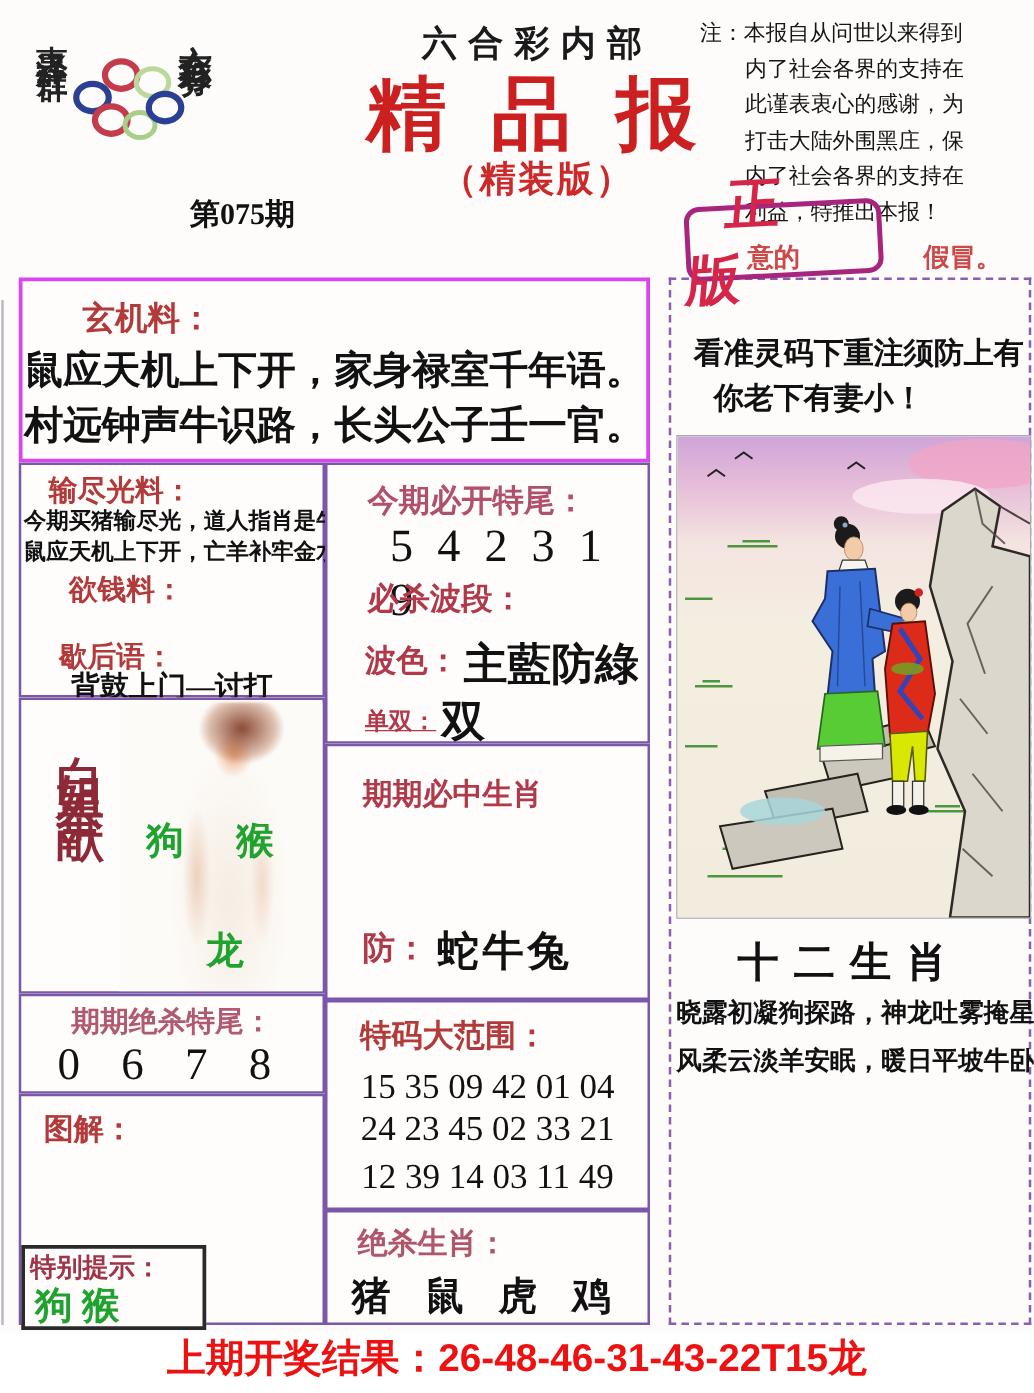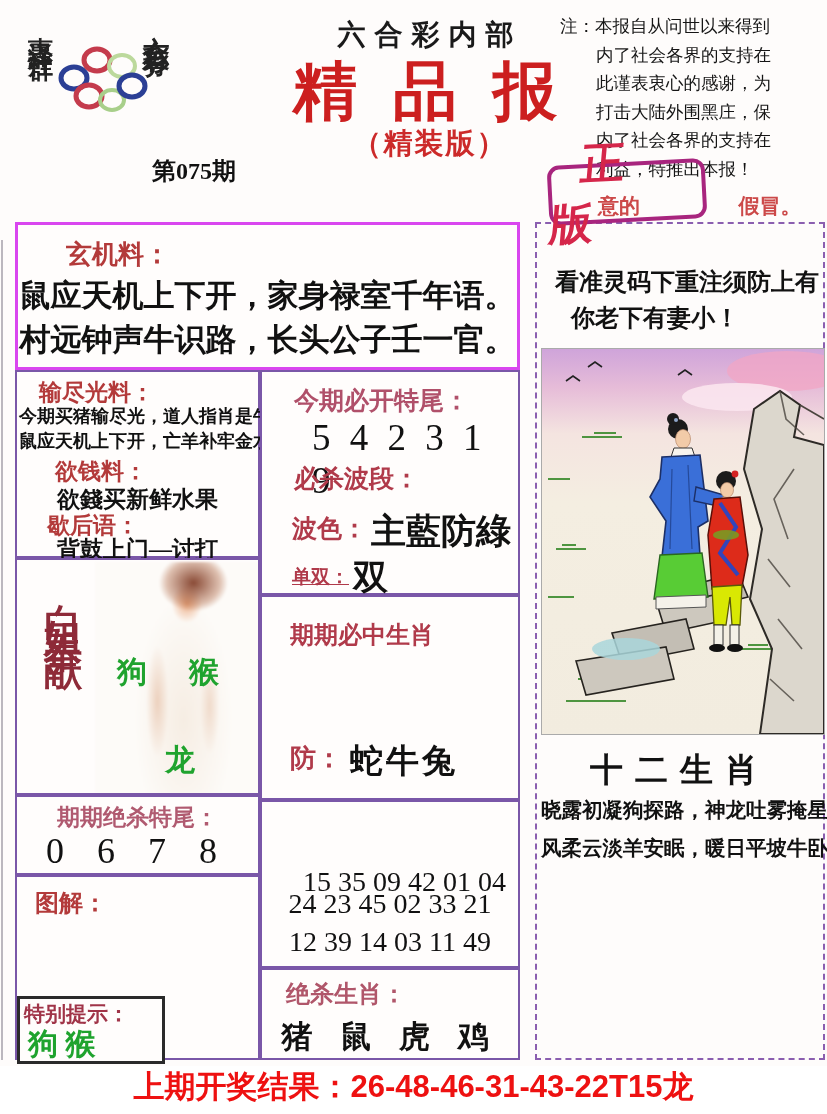--- a/index.html
+++ b/index.html
@@ -69,21 +69,20 @@
   <div class="red-lbl" style="position:absolute;left:48px;top:12px;font-size:26px;">玄机料：</div>
   <div class="blk serifb center" style="position:absolute;left:0;top:50px;width:100%;font-size:31px;">鼠应天机上下开，家身禄室千年语。</div>
   <div class="blk serifb center" style="position:absolute;left:0;top:94px;width:100%;font-size:31px;">村远钟声牛识路，长头公子壬一官。</div>
 </div>
 
 <div class="box pborder" style="left:15px;top:370px;width:245px;height:188px;">
   <div class="red-lbl" style="position:absolute;left:22px;top:5px;font-size:23px;">输尽光料：</div>
   <div class="blk serifb" style="position:absolute;left:2px;top:32px;width:242px;font-size:18px;white-space:nowrap;">今期买猪输尽光，道人指肖是牛狗。</div>
   <div class="blk serifb" style="position:absolute;left:2px;top:57px;width:242px;font-size:18px;white-space:nowrap;">鼠应天机上下开，亡羊补牢金水木。</div>
   <div class="red-lbl" style="position:absolute;left:38px;top:84px;font-size:23px;">欲钱料：</div>
-  <div class="blk serifb center" style="position:absolute;left:0;top:112px;width:100%;font-size:23px;">欲錢买新鲜水果</div>
   <div class="red-lbl" style="position:absolute;left:30px;top:138px;font-size:23px;">歇后语：</div>
   <div class="blk serifb center" style="position:absolute;left:0;top:162px;width:100%;font-size:23px;">背鼓上门—讨打</div>
 </div>
 
 <div class="box pborder" style="left:15px;top:558px;width:245px;height:237px;overflow:hidden;">
   <div style="position:absolute;left:78px;top:2px;width:164px;height:232px;
               background:
                 radial-gradient(48px 40px at 60% 9%, rgba(118,44,20,0.85), rgba(165,82,42,0.35) 55%, rgba(0,0,0,0) 72%),
                 radial-gradient(22px 27px at 56% 18%, rgba(236,172,132,0.95), rgba(236,172,132,0) 70%),
                 radial-gradient(16px 80px at 38% 60%, rgba(205,125,75,0.30), rgba(0,0,0,0) 70%),
@@ -127,21 +126,22 @@
 
 <div class="box pborder" style="left:260px;top:595px;width:260px;height:205px;">
   <div class="red-lbl" style="position:absolute;left:28px;top:22px;font-size:24px;color:#b03a4a;">期期必中生肖</div>
   <div style="position:absolute;left:28px;top:142px;white-space:nowrap;">
     <span style="font-size:26px;color:#b03a4a;font-weight:600;vertical-align:5px;">防：</span>
     <span class="blk serifb" style="font-size:33px;letter-spacing:3px;padding-left:4px;">蛇牛兔</span>
   </div>
 </div>
 
 <div class="box pborder" style="left:260px;top:800px;width:260px;height:168px;">
-  <div class="blk num-serif" style="position:absolute;left:0;top:64px;width:100%;text-align:left;font-size:28px;padding-left:41px;">15 35 09 42 01 04</div>
+  <div class="red-lbl" style="position:absolute;left:26px;top:10px;font-size:25px;">特码大范围：</div>
+  <div class="blk num-serif" style="position:absolute;left:0;top:52px;width:100%;text-align:center;font-size:28px;">15 35 09 42 01 04</div>
   <div class="blk num-serif" style="position:absolute;left:0;top:86px;width:100%;text-align:center;font-size:28px;">24 23 45 02 33 21</div>
   <div class="blk num-serif" style="position:absolute;left:0;top:124px;width:100%;text-align:center;font-size:28px;">12 39 14 03 11 49</div>
 </div>
 
 <div class="box pborder" style="left:260px;top:968px;width:260px;height:92px;">
   <div class="faded-lbl" style="position:absolute;left:24px;top:8px;font-size:24px;color:#b0566a;">绝杀生肖：</div>
   <div class="blk serifb center" style="position:absolute;left:0;top:46px;width:100%;font-size:31px;letter-spacing:10px;">猪 鼠 虎 鸡</div>
 </div>
 
 <div class="box" style="left:535px;top:222px;width:290px;height:838px;border:2px dashed #8b5fb0;background:transparent;">

